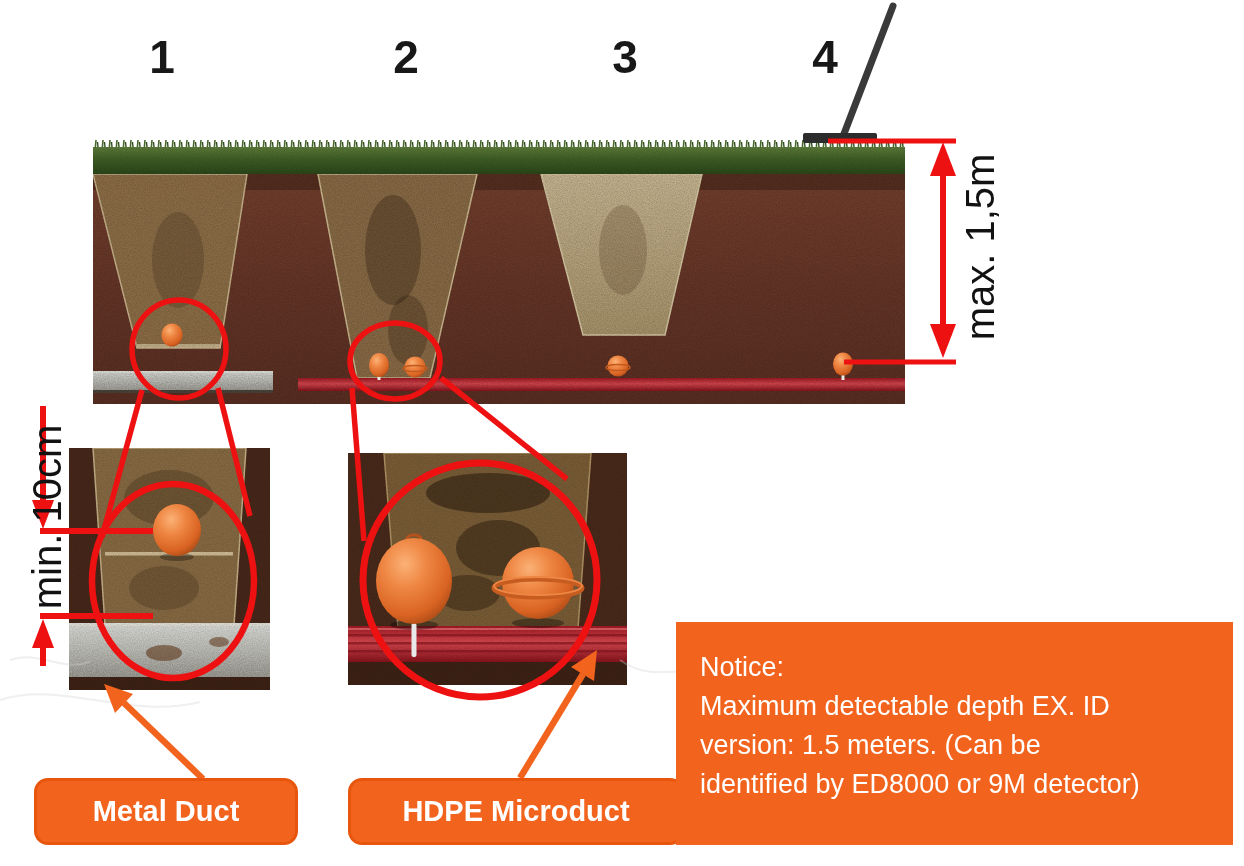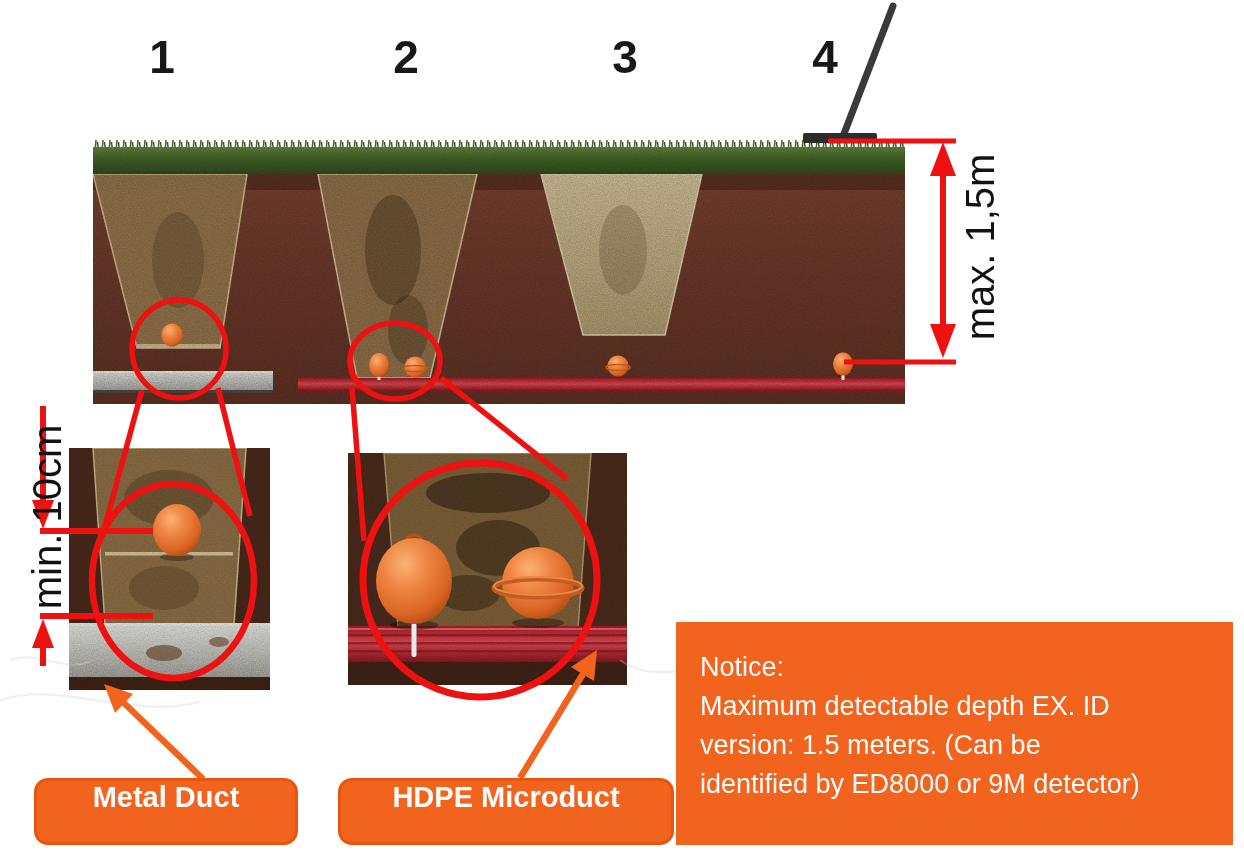--- a/index.html
+++ b/index.html
@@ -6,21 +6,21 @@
   #stage{position:relative;width:1244px;height:866px;background:#ffffff;overflow:hidden;
          font-family:"Liberation Sans", sans-serif;}
   .num{position:absolute;top:30px;width:80px;text-align:center;font-size:46px;font-weight:bold;
        color:#181818;letter-spacing:0;}
   .photo{position:absolute;}
   .photo svg{display:block;}
   .overlay{position:absolute;left:0;top:0;pointer-events:none;}
   .rot{position:absolute;width:220px;height:46px;line-height:46px;text-align:center;
        font-size:40px;color:#121212;transform:rotate(-90deg);white-space:nowrap;}
   .tag{position:absolute;top:778px;height:67px;background:#F2641E;border:3px solid #E8560D;
-       border-radius:14px;box-sizing:border-box;display:flex;justify-content:center;
+       border-radius:14px;box-sizing:border-box;display:flex;align-items:center;justify-content:center;
        color:#ffffff;font-weight:bold;font-size:29px;}
   .notice{position:absolute;left:676px;top:622px;width:557px;height:223px;background:#F2641E;
           color:#ffffff;box-sizing:border-box;padding:26px 30px 0 24px;font-size:27px;line-height:39px;}
   .notice .body{width:452px;}
 </style>
 </head>
 <body>
 
 <div id="stage">
 
@@ -212,21 +212,21 @@
       <polygon points="597,650 594,681 571,667" fill="#F2641E"></polygon>
     </g>
   </svg>
 
   <div class="rot" style="left:870px;top:224px">max. 1,5m</div>
   <div class="rot" style="left:-63px;top:494px">min. 10cm</div>
 
   <div class="tag" style="left:34px;width:264px">
     <span>Metal Duct</span>
   </div>
-  <div class="tag" style="left:338px;width:336px">
+  <div class="tag" style="left:348px;width:336px">
     <span>HDPE Microduct</span>
   </div>
 
   <div class="notice">
     <div class="title">Notice:</div>
     <div class="body">Maximum detectable depth EX. ID version: 1.5 meters. (Can be identified by ED8000 or 9M detector)</div>
   </div>
 
 </div>
 

